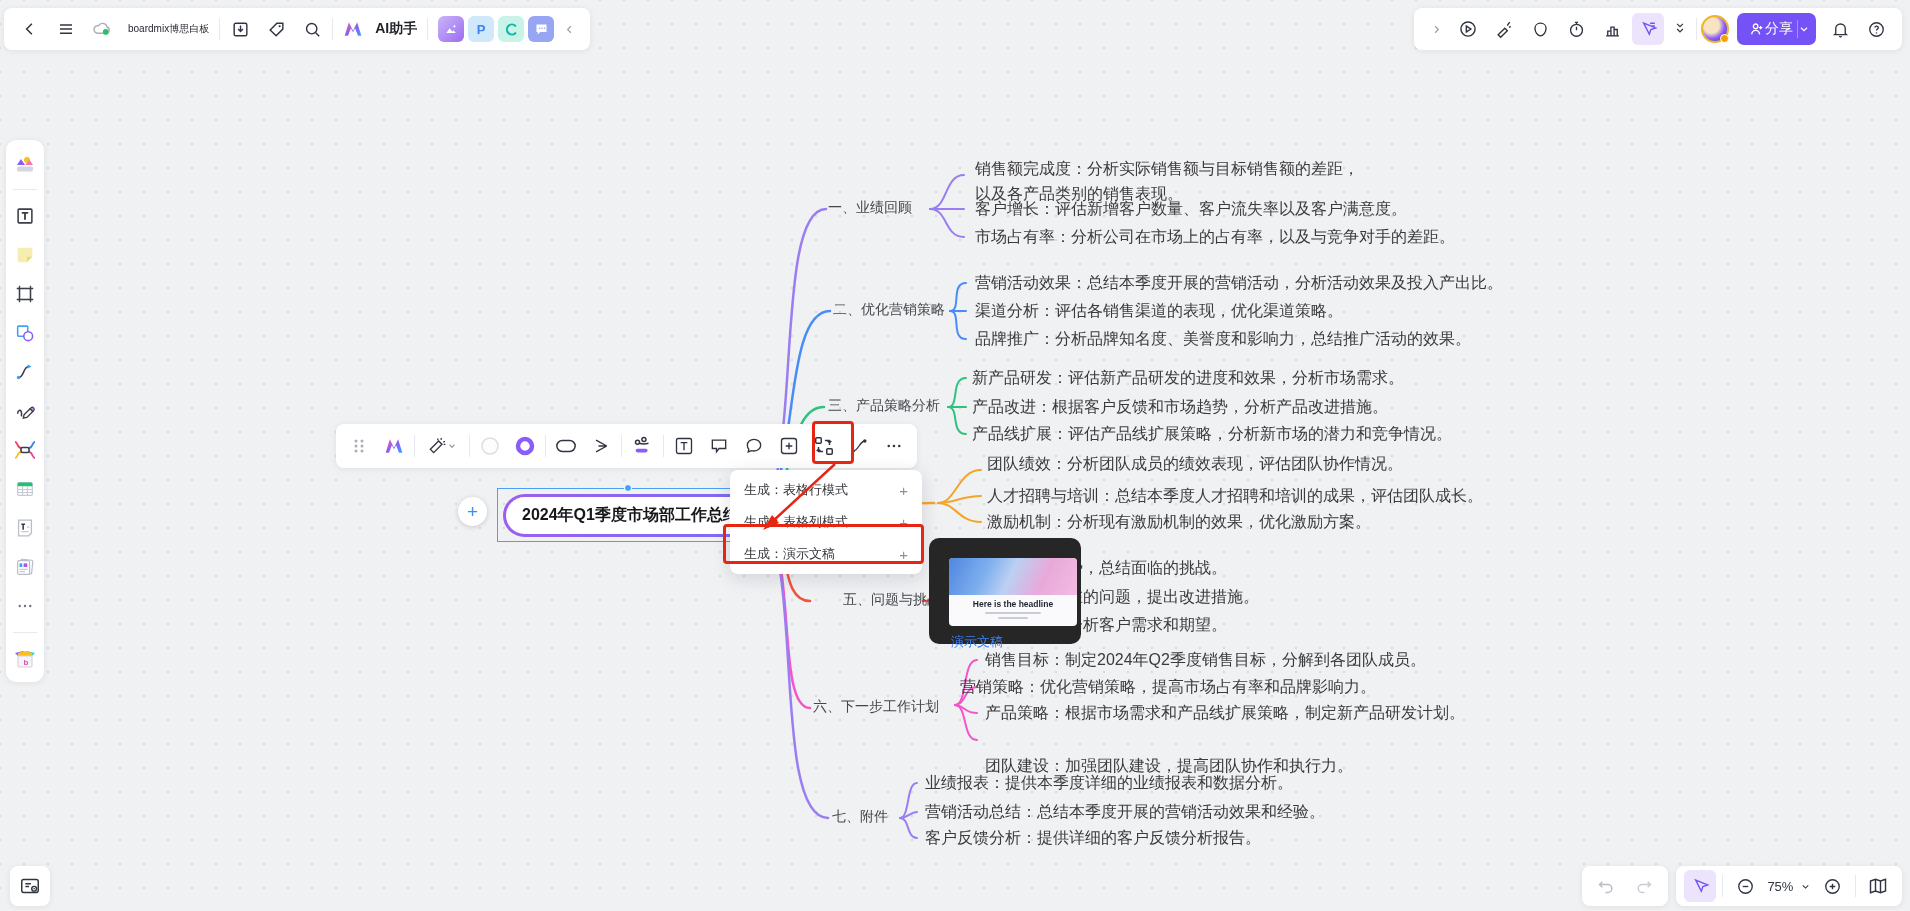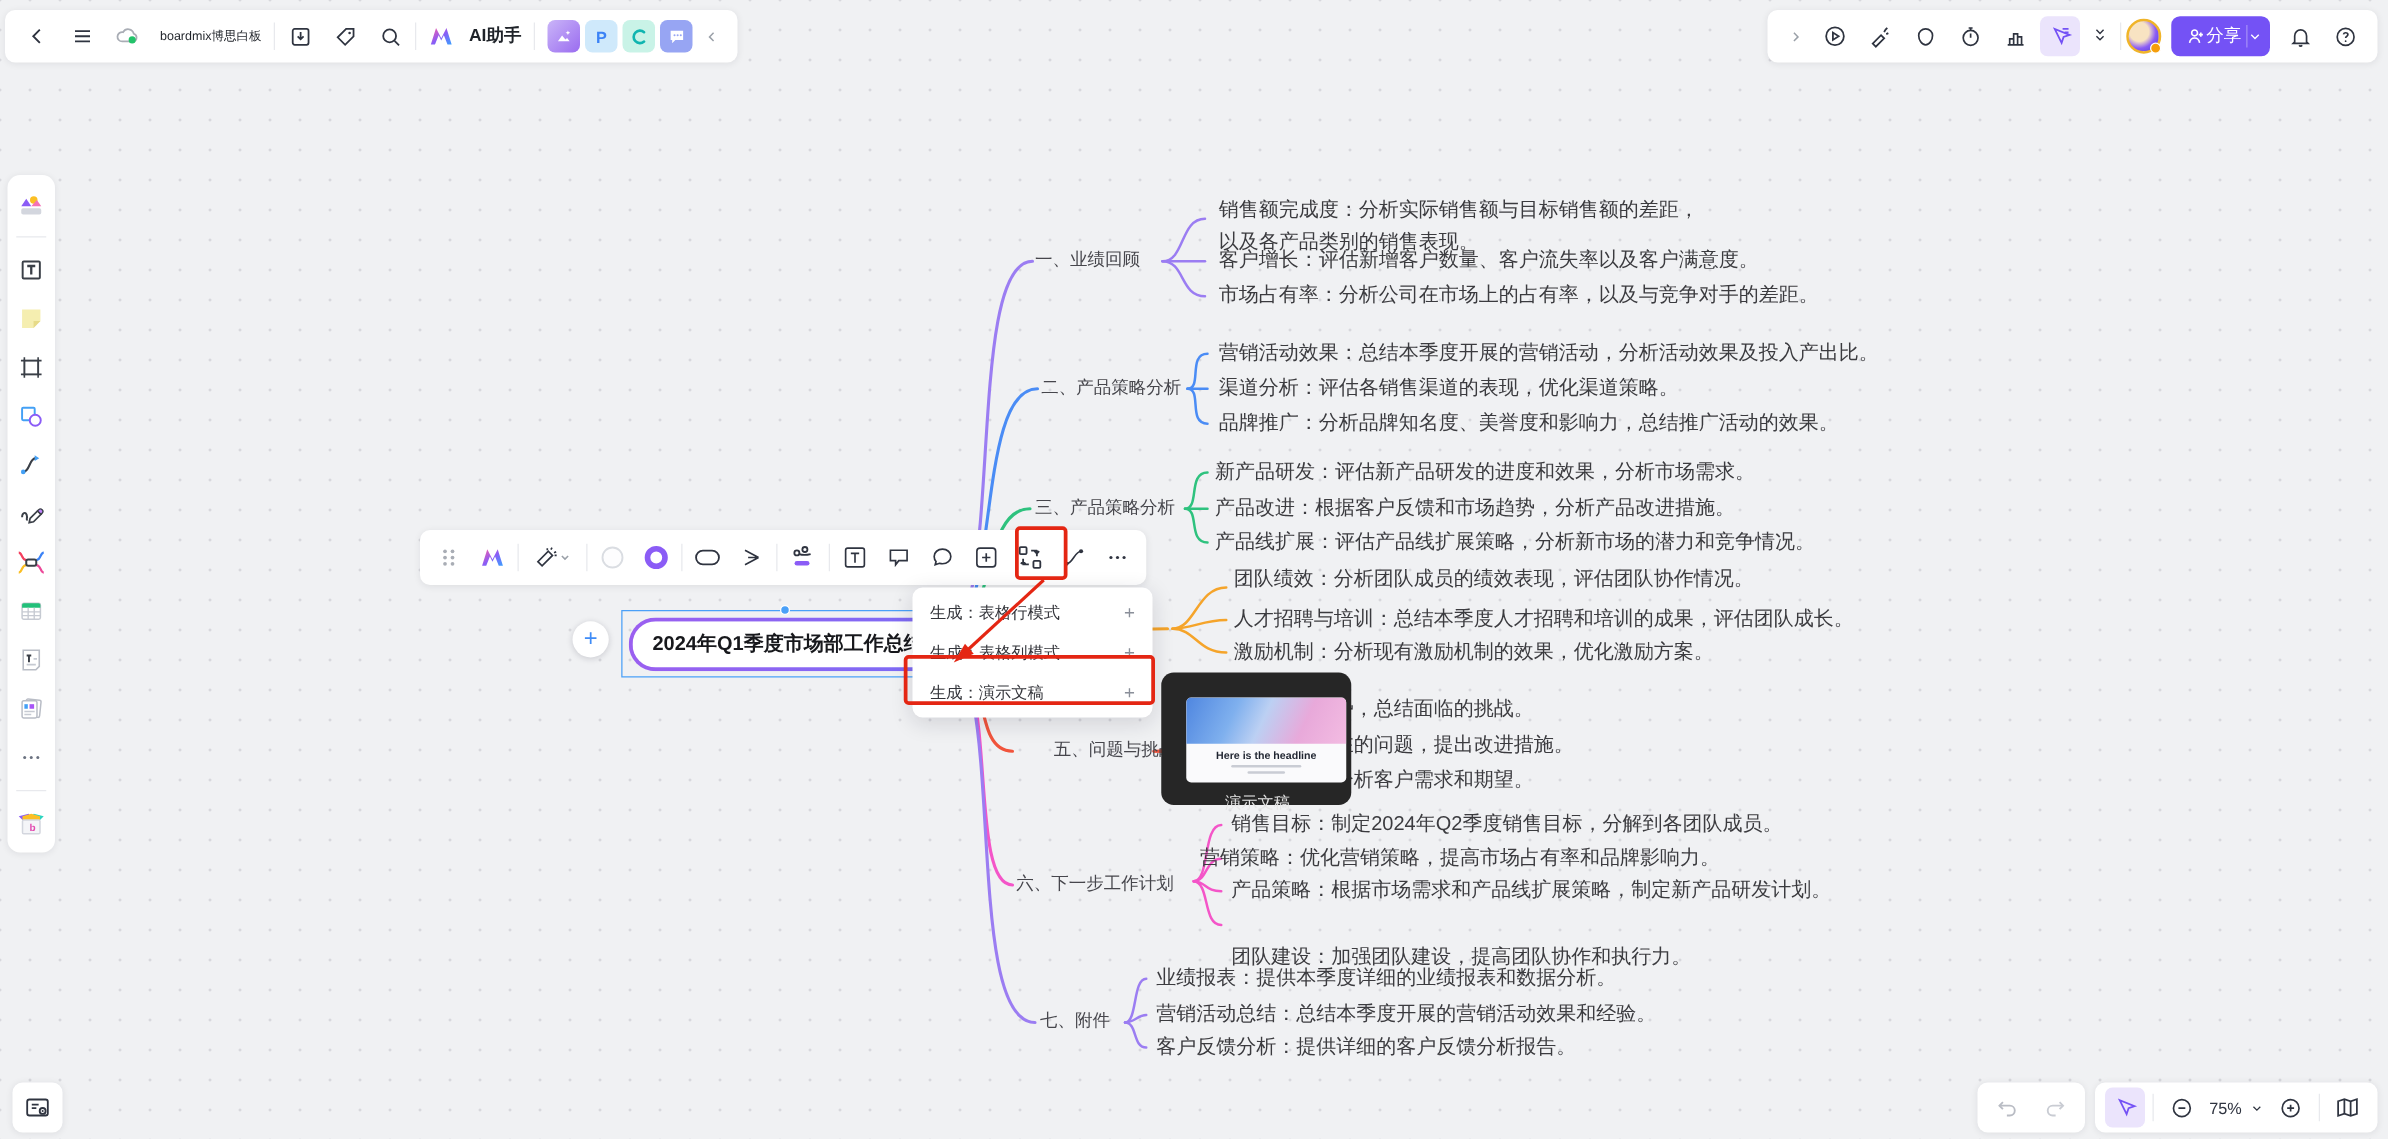--- a/index.html
+++ b/index.html
@@ -78,21 +78,21 @@
 
   
   #preview-tooltip { position:absolute; left:929px; top:538px; width:152px; height:106px;
     background:#262626; border-radius:10px; z-index:6; padding:20px; }
   #preview-card { width:128px; height:68px; background:#fafafc; border-radius:4px;
     margin:0 auto; overflow:hidden; text-align:center; }
   #preview-img { height:37px;
     background:linear-gradient(115deg,#4f86e0 0%,#7fb0ee 30%,#bcd0f3 48%,#e8a9da 72%,#f3bce2 100%); }
   #preview-headline { font-size:8.5px; font-weight:bold; color:#1f2430; margin-top:4px; }
   .preview-line { height:2px; background:#c9ccd4; margin:3px auto 0; border-radius:1px; }
-  #preview-label { color:#e5e5e5; font-size:13px; margin-top:7px; padding-left:2px;text-align:center; }
+  #preview-label { color:#3b82f6; font-size:13px; margin-top:7px; padding-left:2px; }
 
   
   .red-box { position:absolute; border:3px solid #e42613; border-radius:4px; z-index:7; }
   #annot-box-toolbar { left:812px; top:421px; width:42px; height:43px; }
   #annot-box-menu { left:723px; top:524px; width:201px; height:40px; }
   #annot-arrow { position:absolute; left:0; top:0; z-index:7; pointer-events:none; }
 
   
   #undo-redo { left:1582px; top:866px; height:40px; width:86px; justify-content:space-evenly; }
   #zoom-bar { left:1676px; top:866px; height:40px; width:226px; padding:0 8px; gap:6px; justify-content:space-between; }
@@ -142,21 +142,21 @@
     <path d="M955,705 C966,705 964,687 977,687" stroke="#f455c8"></path>
     <path d="M955,705 C966,706 964,713 977,713" stroke="#f455c8"></path>
     <path d="M955,705 C968,706 962,740 977,740" stroke="#f455c8"></path>
     <path d="M900,818 C910,818 906,783 917,783" stroke="#9b7df2"></path>
     <path d="M900,818 C908,818 910,812 917,812" stroke="#9b7df2"></path>
     <path d="M900,818 C910,818 906,838 917,838" stroke="#9b7df2"></path>
   </g>
 </svg>
 
 <div class="blabel" style="left:828px;top:199px">一、业绩回顾</div>
-<div class="blabel" style="left:833px;top:301px">二、产品策略分析</div>
+<div class="blabel" style="left:833px;top:301px">二、优化营销策略</div>
 <div class="blabel" style="left:828px;top:397px">三、产品策略分析</div>
 <div class="blabel" style="left:843px;top:591px">五、问题与挑战</div>
 <div class="blabel" style="left:813px;top:698px">六、下一步工作计划</div>
 <div class="blabel" style="left:832px;top:808px">七、附件</div>
 
 <div class="leaf wrap" style="left:975px;top:157px">销售额完成度：分析实际销售额与目标销售额的差距，以及各产品类别的销售表现。</div>
 <div class="leaf" style="left:975px;top:200px">客户增长：评估新增客户数量、客户流失率以及客户满意度。</div>
 <div class="leaf" style="left:975px;top:228px">市场占有率：分析公司在市场上的占有率，以及与竞争对手的差距。</div>
 <div class="leaf" style="left:975px;top:274px">营销活动效果：总结本季度开展的营销活动，分析活动效果及投入产出比。</div>
 <div class="leaf" style="left:975px;top:302px">渠道分析：评估各销售渠道的表现，优化渠道策略。</div>

